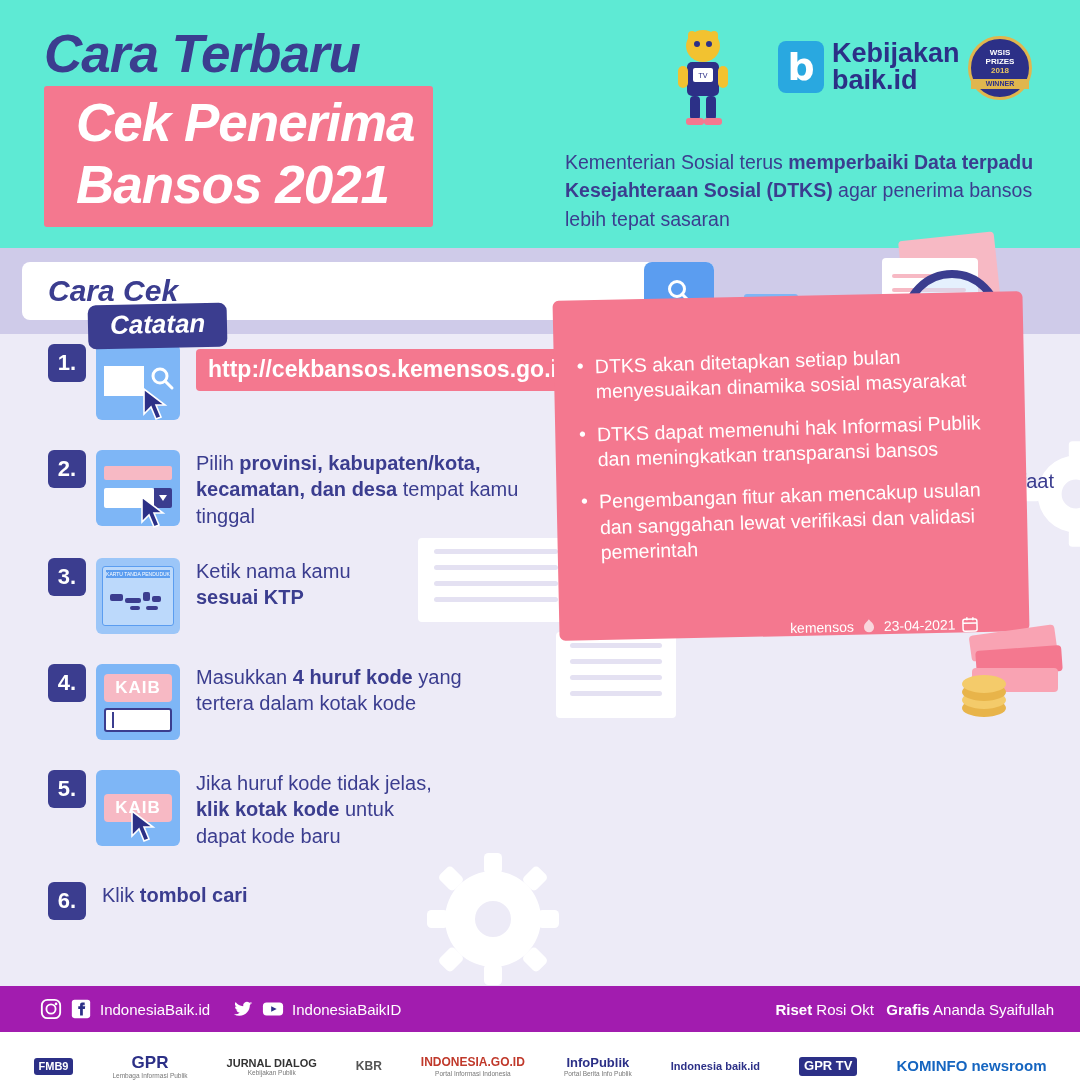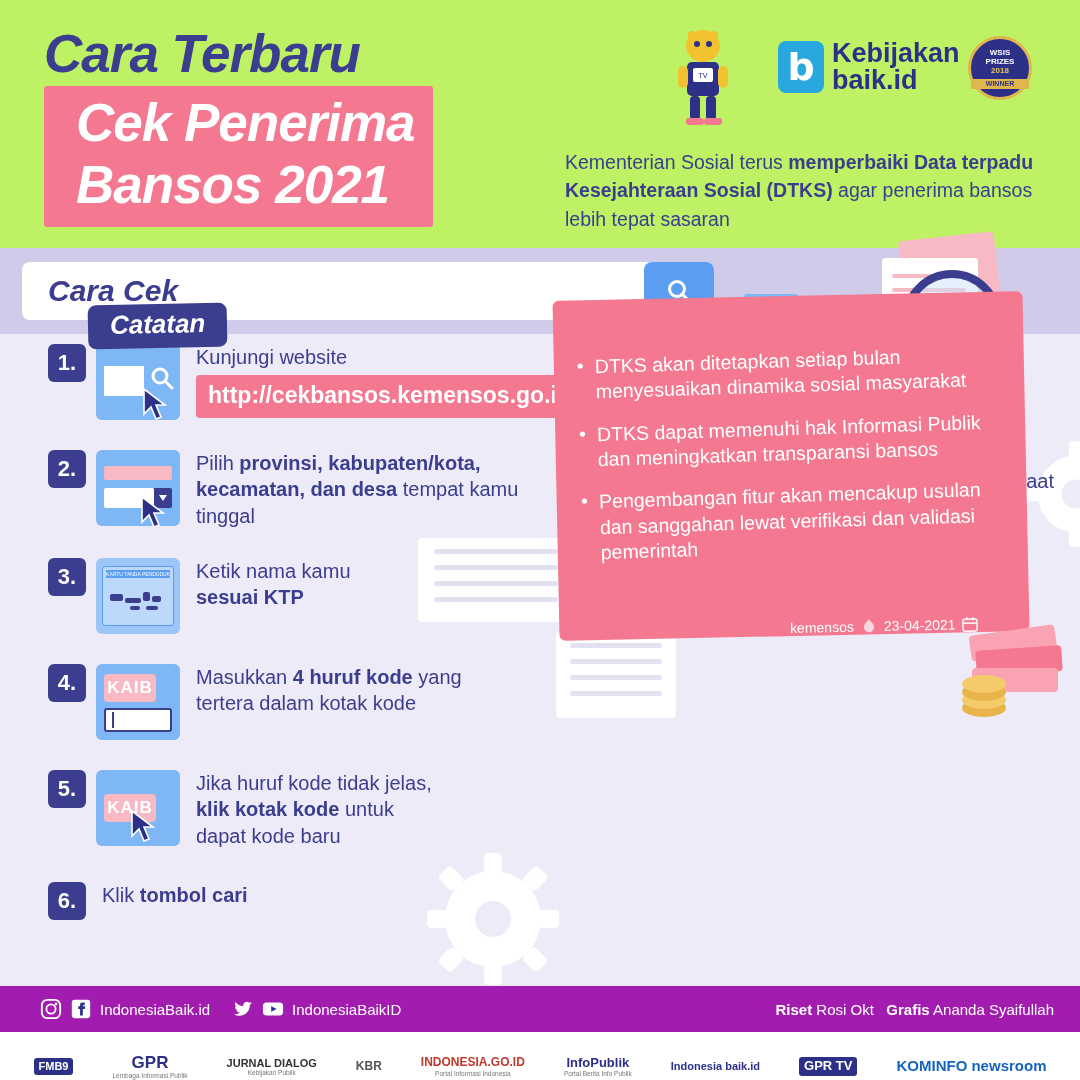--- a/index.html
+++ b/index.html
@@ -6,21 +6,21 @@
   body {
     width: 1080px; height: 1080px;
     font-family: "Liberation Sans", sans-serif;
     background: #eceaf6;
     overflow: hidden;
     position: relative;
   }
   .page { position: relative; width: 1080px; height: 1080px; background: #edebf7; }
 
   
-  .header { position: absolute; top: 0; left: 0; width: 1080px; height: 248px; background: #bef264; }
+  .header { position: absolute; top: 0; left: 0; width: 1080px; height: 248px; background: #5eead4; }
   .title-wrap { position: absolute; left: 44px; top: 26px; }
   .title-line1 {
     font-size: 53px; font-weight: bold; color: #3b3d8f; letter-spacing: -1px;
     line-height: 1.05; font-style: italic;
   }
   .title-box {
     background: #f4788f; color: #ffffff; font-weight: bold; font-style: italic;
     font-size: 53px; line-height: 1.18; padding: 6px 18px 10px 32px; margin-top: 4px;
     display: inline-block; letter-spacing: -1px; border-radius: 3px;
   }
@@ -81,21 +81,21 @@
     display: inline-block; background: #f4788f; color: #fff; font-weight: bold;
     font-size: 23px; padding: 5px 12px 7px 12px; border-radius: 4px; margin-top: 5px;
   }
 
   
   .tb { position: absolute; inset: 0; background: #7eb6f6; border-radius: 6px; overflow: hidden; }
   .tb-white { position: absolute; background: #ffffff; }
   .tb-pink { position: absolute; background: #f7b9c4; }
 
   .key-pill {
-    position: absolute; left: 8px; top: 10px; width: 52px; height: 28px; background: #f7b9c4;
+    position: absolute; left: 8px; top: 10px; width: 68px; height: 28px; background: #f7b9c4;
     border-radius: 4px; color: #ffffff; font-weight: bold; font-size: 17px; text-align: center; line-height: 28px;
     letter-spacing: 1px;
   }
   .input-box { position: absolute; left: 8px; top: 44px; width: 68px; height: 24px; background: #fff; border: 2px solid #3b3d8f; border-radius: 3px; }
   .caret { position: absolute; left: 16px; top: 48px; width: 2px; height: 16px; background: #3b3d8f; }
   .cari-pill {
     position: absolute; left: 16px; top: 22px; width: 60px; height: 30px; background: #f4788f;
     border-radius: 4px; color: #ffffff; font-weight: bold; font-size: 17px; text-align: center; line-height: 30px;
   }
 
@@ -290,21 +290,20 @@
         <div class="tb-white" style="left:8px;top:22px;width:40px;height:30px;"></div>
         <svg style="position:absolute;left:52px;top:20px" width="30" height="30" viewBox="0 0 30 30">
           <circle cx="12" cy="12" r="7" fill="none" stroke="#ffffff" stroke-width="3"></circle>
           <line x1="17" y1="17" x2="24" y2="24" stroke="#ffffff" stroke-width="3" stroke-linecap="round"></line>
         </svg>
         <svg style="position:absolute;left:46px;top:44px" width="30" height="34" viewBox="0 0 30 34">
           <path d="M2 1 L2 26 L9 19 L14 31 L19 29 L14 17 L23 17 Z" fill="#2c3087" stroke="#ffffff" stroke-width="1.6"></path>
         </svg>
       </div>
       <div class="step-text">
-        <div>Kunjungi website</div>
         <div class="url-pill">http://cekbansos.kemensos.go.id</div>
       </div>
     </div>
 
     <div class="step" style="left:48px;top:116px;width:520px;">
       <div class="step-num">2.</div>
       <div class="step-thumb">
         <div class="tb"></div>
         <div class="tb-pink" style="left:8px;top:16px;width:68px;height:14px;border-radius:2px;"></div>
         <div class="tb-white" style="left:8px;top:38px;width:50px;height:20px;border-radius:2px;"></div>

